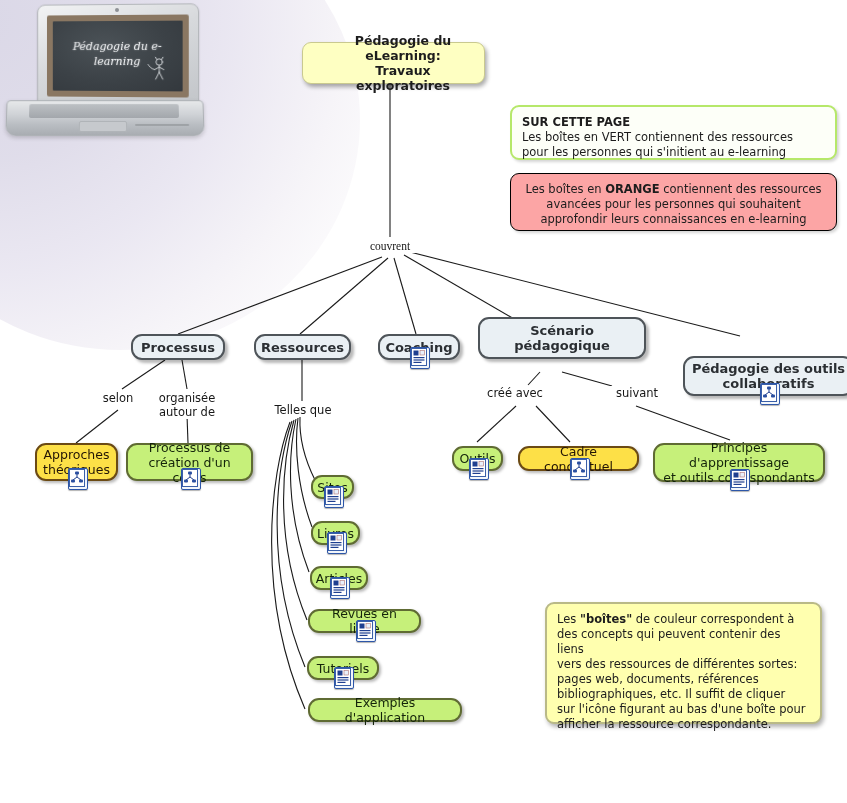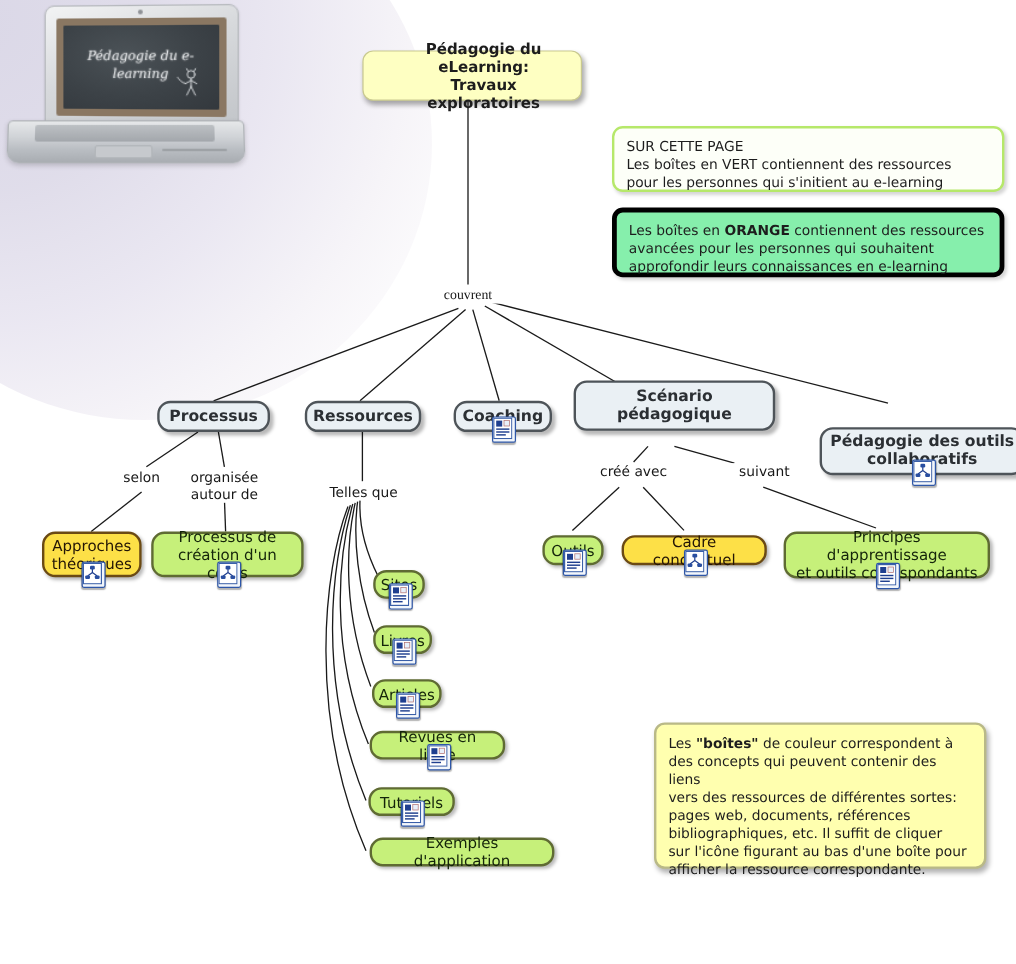--- a/index.html
+++ b/index.html
@@ -98,24 +98,24 @@
     position:absolute;font-size:11.5px;color:#171717;text-align:center;
     line-height:14px;background:#fff;white-space:nowrap;
   }
 
   
   .callout{
     position:absolute;box-sizing:border-box;padding:8px 10px;
     font-size:11.5px;line-height:15px;color:#1d1d1d;border-radius:9px;
   }
   .c-green{background:#fdfff8;border:2px solid #b6e86a;box-shadow:2px 2px 3px rgba(0,0,0,.17);}
-  .c-orange{background:#86efac;border:4px solid #000000;box-shadow:2px 2px 3px rgba(0,0,0,.17);}
+  .c-orange{background:#fca5a5;border:1px solid #000000;box-shadow:2px 2px 3px rgba(0,0,0,.17);text-align:center;}
   .c-yellow{background:#ffffaf;border:2px solid #b9b987;box-shadow:2px 3px 4px rgba(0,0,0,.3);}
   .callout b{font-weight:bold;}
-  .callout .hd{font-weight:normal;display:block;}
+  .callout .hd{font-weight:bold;display:block;}
 
   
   .ic{
     position:absolute;bottom:-11px;left:50%;margin-left:-9px;
     width:18px;height:20px;
     background:#f2f6fb;border:1px solid #2d56a8;border-radius:2px;
     box-shadow:0 1px 1px rgba(0,0,0,.3);
   }
   .ic svg{display:block;}
 </style>
@@ -216,21 +216,21 @@
 
   <div class="elabel" style="left:96px;top:391px;width:44px;">selon</div>
 
   <div class="elabel" style="left:144px;top:391px;width:86px;">
     <span>organisée</span><br>
     <span>autour de</span>
   </div>
 
   <div class="elabel" style="left:268px;top:403px;width:70px;">Telles que</div>
 
-  <div class="elabel" style="left:493px;top:386px;width:70px;">créé avec</div>
+  <div class="elabel" style="left:480px;top:386px;width:70px;">créé avec</div>
 
   <div class="elabel" style="left:609px;top:386px;width:56px;">suivant</div>
 
   <div class="node n-main" style="left:131px;top:334px;width:94px;height:26px;">
     <span class="txt">Processus</span>
   </div>
 
   <div class="node n-main" style="left:254px;top:334px;width:97px;height:26px;justify-content:center;">
     <span class="txt">Ressources</span>
   </div>

